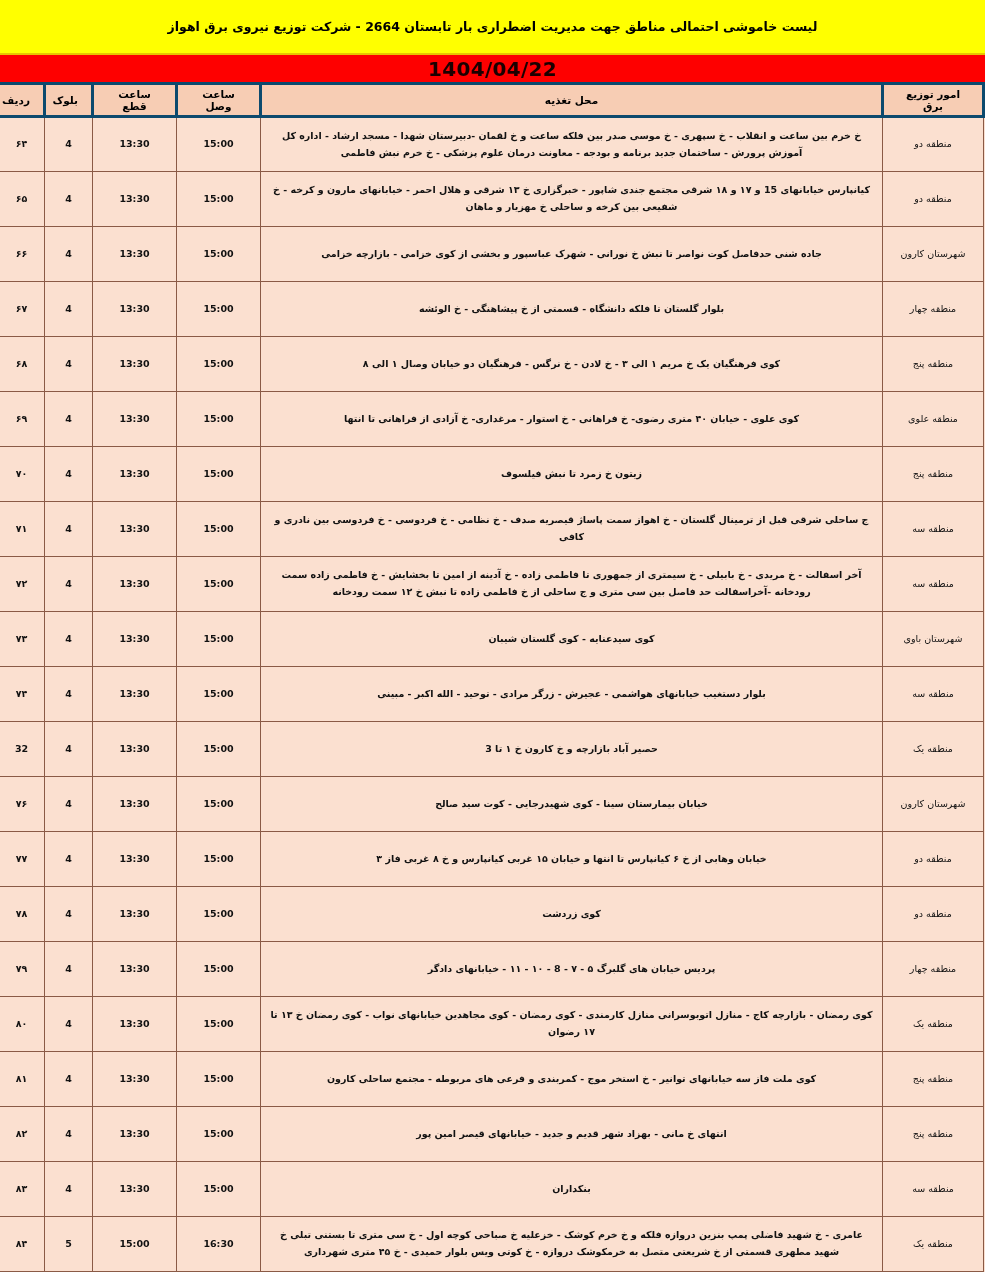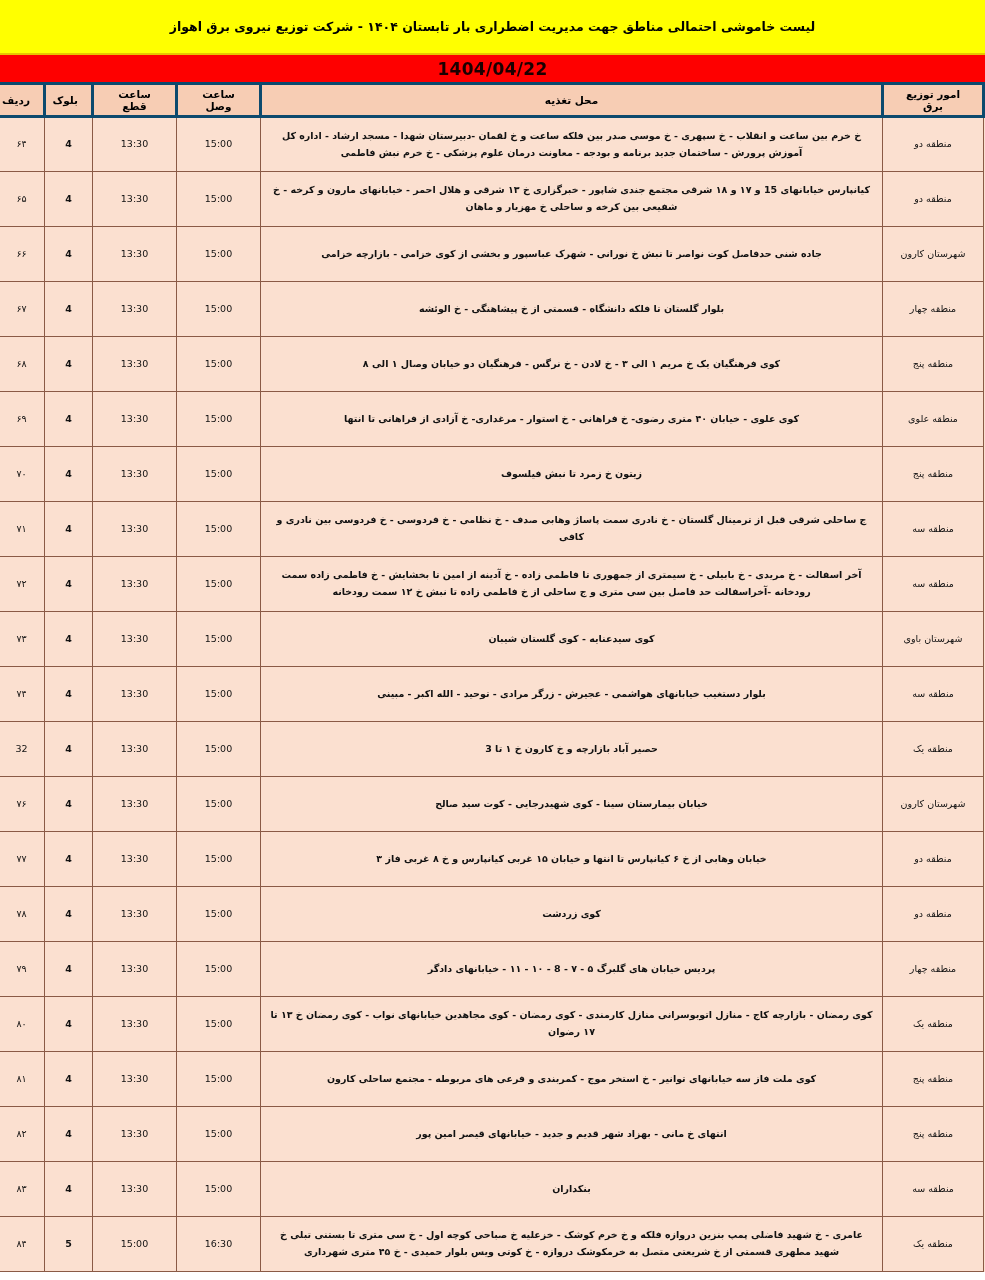--- a/index.html
+++ b/index.html
@@ -46,21 +46,21 @@
   .date-banner {
     background: #fe0000;
     width: 100%;
     height: 27px;
     display: flex;
     align-items: center;
     justify-content: center;
     box-sizing: border-box;
   }
   .date-banner .date-text {
-    font-size: 17px;
+    font-size: 20px;
     font-weight: bold;
     color: #1a0000;
     direction: ltr;
     letter-spacing: 0.3px;
   }
 
   
   table.outage-table {
     width: 100%;
     border-collapse: collapse;
@@ -94,29 +94,29 @@
   
   col.c-radif   { width: 46px;  }
   col.c-blok    { width: 48px;  }
   col.c-ghat    { width: 84px;  }
   col.c-vasl    { width: 84px;  }
   col.c-mahal   { width: 622px; }
   col.c-omoor   { width: 101px; }
 
   td.cell-radif {
     font-size: 11px;
-    font-weight: normal;
+    font-weight: bold;
   }
   td.cell-blok {
     font-size: 12px;
     font-weight: bold;
   }
   td.cell-time {
     font-size: 12.5px;
-    font-weight: normal;
+    font-weight: bold;
     direction: ltr;
     color: #000000;
   }
   td.cell-mahal {
     font-size: 9.5px;
     padding: 8px 14px;
     line-height: 1.85;
     font-weight: bold;
   }
   td.cell-omoor {
@@ -125,21 +125,21 @@
   }
 
   tr.data-row { height: 55px; }
 </style>
 </head>
 <body>
 
 <div class="page">
 
   <div class="title-banner">
-    <div class="title-text">لیست خاموشی احتمالی مناطق جهت مدیریت اضطراری بار تابستان ۱۴۰۴ - شرکت توزیع نیروی برق اهواز</div>
+    <div class="title-text">لیست خاموشی احتمالی مناطق جهت مدیریت اضطراری بار تابستان 2664 - شرکت توزیع نیروی برق اهواز</div>
   </div>
 
   <div class="date-banner">
     <div class="date-text">1404/04/22</div>
   </div>
 
   <table class="outage-table">
     <colgroup>
       <col class="c-omoor">
       <col class="c-mahal">
@@ -210,21 +210,21 @@
         <tr class="data-row">
           <td class="cell-omoor">منطقه پنج</td>
           <td class="cell-mahal">زیتون خ زمرد تا نبش فیلسوف</td>
           <td class="cell-time">15:00</td>
           <td class="cell-time">13:30</td>
           <td class="cell-blok">4</td>
           <td class="cell-radif">۷۰</td>
         </tr>
         <tr class="data-row">
           <td class="cell-omoor">منطقه سه</td>
-          <td class="cell-mahal">ج ساحلی شرقی قبل از ترمینال گلستان - خ نادری سمت پاساژ وهابی صدف - خ نظامی - خ فردوسی - خ فردوسی بین نادری و کافی</td>
+          <td class="cell-mahal">ج ساحلی شرقی قبل از ترمینال گلستان - خ اهواز سمت پاساژ قیصریه صدف - خ نظامی - خ فردوسی - خ فردوسی بین نادری و کافی</td>
           <td class="cell-time">15:00</td>
           <td class="cell-time">13:30</td>
           <td class="cell-blok">4</td>
           <td class="cell-radif">۷۱</td>
         </tr>
         <tr class="data-row">
           <td class="cell-omoor">منطقه سه</td>
           <td class="cell-mahal">آخر اسفالت - خ مریدی - خ بابیلی - خ سیمتری از جمهوری تا فاطمی زاده - خ آدینه از امین تا بخشایش - خ فاطمی زاده سمت رودخانه -آخراسفالت حد فاصل بین سی متری و ج ساحلی از خ فاطمی زاده تا نبش خ ۱۲ سمت رودخانه</td>
           <td class="cell-time">15:00</td>
           <td class="cell-time">13:30</td>

